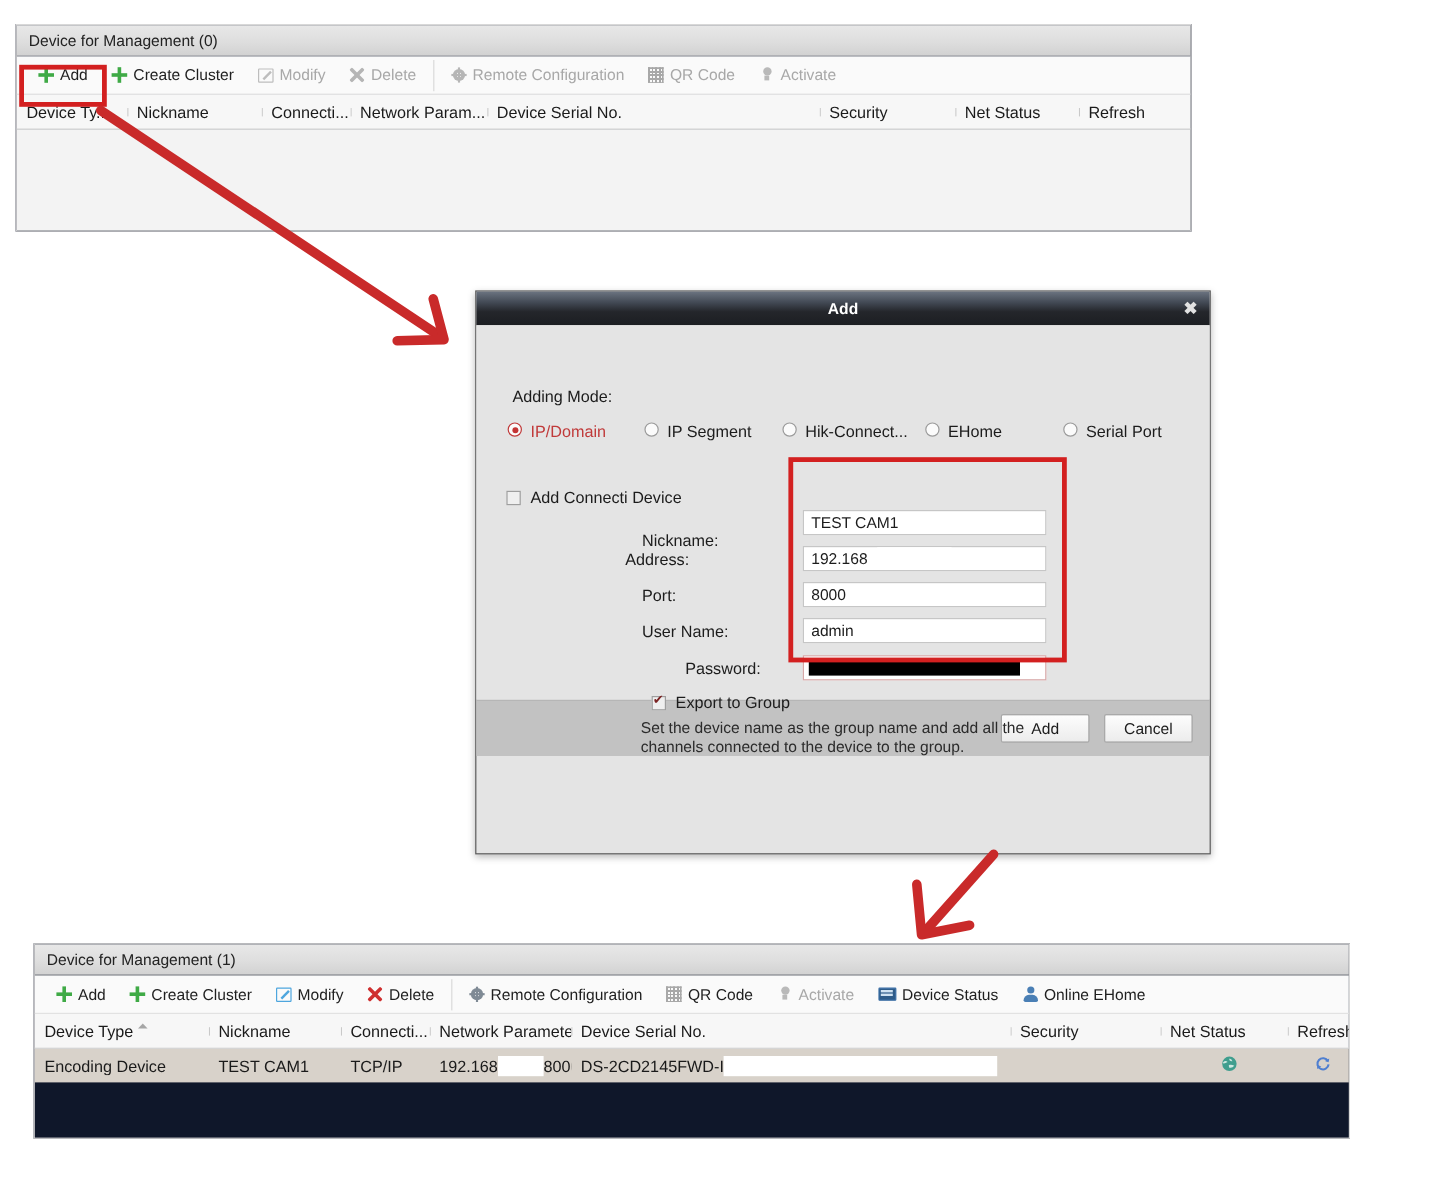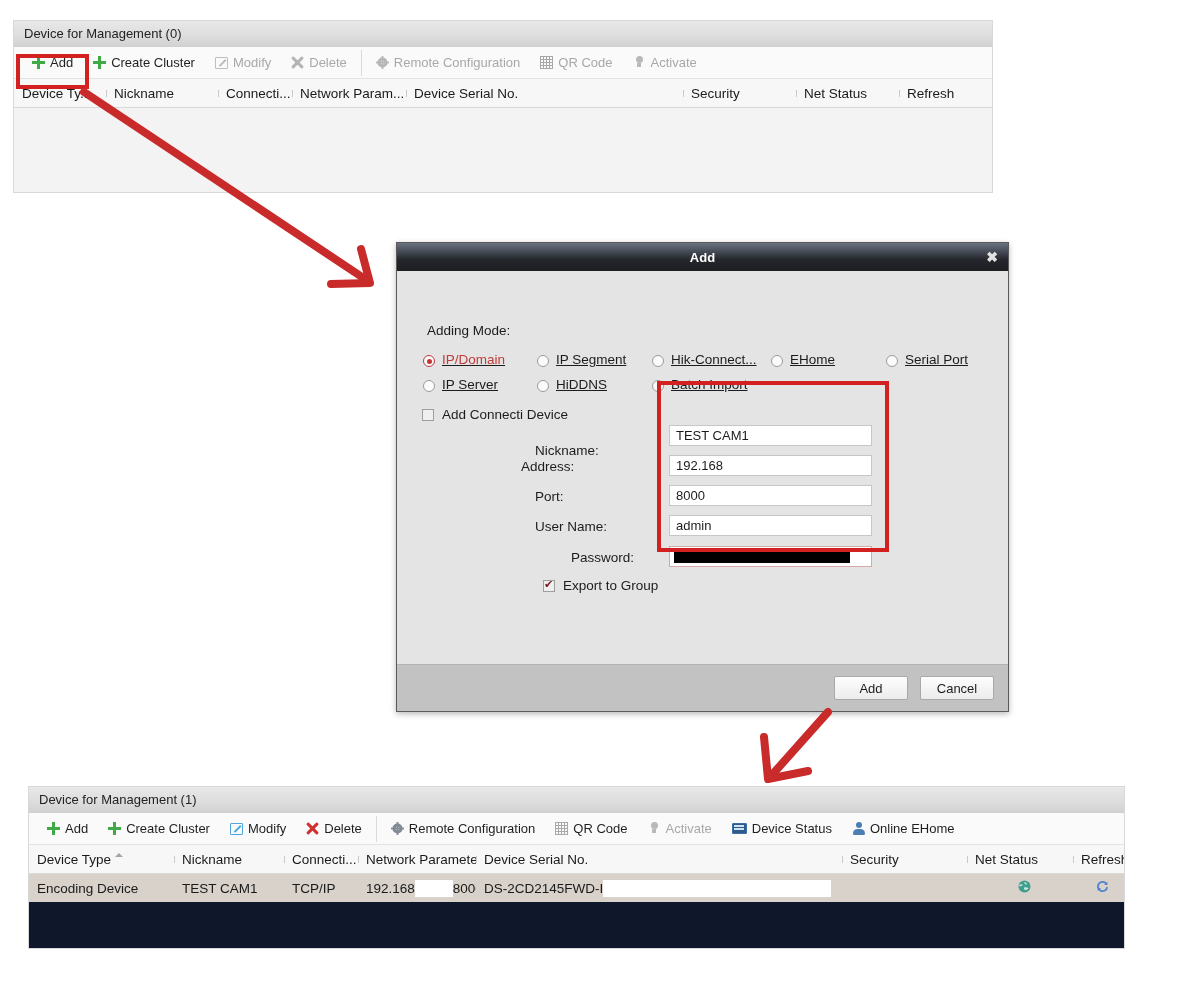--- a/index.html
+++ b/index.html
@@ -124,38 +124,38 @@
   .dlg-title {
     height: 28px; position: relative;
     background: linear-gradient(to bottom, #6b7380 0%, #434a55 32%, #24262b 60%, #1c1e22 100%);
     color: #ffffff; font-size: 13px; font-weight: bold;
     display: flex; align-items: center; justify-content: center;
   }
   .dlg-close {
     position: absolute; right: 10px; top: 50%; transform: translateY(-50%);
     color: #e2e2e2; font-size: 14px; font-weight: bold; line-height: 1; cursor: pointer;
   }
-  .dlg-body { position: relative; height: 393px; background: #e4e4e4; }
+  .dlg-body { position: relative; height: 312px; background: #e4e4e4; }
   .dlg-footer {
     height: 47px; background: #c2c2c2; border-top: 1px solid #b3b3b3;
     display: flex; align-items: center; justify-content: flex-end;
     padding-right: 14px; gap: 12px;
   }
   .btn {
     width: 74px; height: 24px;
     background: linear-gradient(to bottom, #fdfdfd, #ececec);
     border: 1px solid #a9a9a9; border-radius: 2px;
     font-size: 13px; color: #1c1c1c; cursor: pointer;
     font-family: "Liberation Sans", sans-serif;
   }
 
   .adding-mode-label { position: absolute; left: 30px; top: 52px; font-size: 13.5px; }
 
   .radio-row { position: absolute; display: flex; }
-  .radio-opt { display: flex; align-items: flex-end; gap: 7px; font-size: 13.5px; text-decoration: underline; }
+  .radio-opt { display: flex; align-items: flex-start; gap: 7px; font-size: 13.5px; }
   .rb {
     width: 12px; height: 12px; border-radius: 50%;
     border: 1px solid #9b9b9b; background: #fbfbfb; flex: 0 0 12px; position: relative;
   }
   .rb.on { border-color: #c03a3a; }
   .rb.on::after {
     content: ""; position: absolute; left: 2.5px; top: 2.5px;
     width: 5px; height: 5px; border-radius: 50%; background: #c43434;
   }
   .rb-label.on { color: #c03a3a; }
@@ -285,34 +285,20 @@
       <div class="radio-opt" style="width:115px">
         <span class="rb"></span>
         <span>EHome</span>
       </div>
       <div class="radio-opt">
         <span class="rb"></span>
         <span>Serial Port</span>
       </div>
     </div>
 
-    <div class="radio-row" style="left:26px; top:106px; width:420px;">
-      <div class="radio-opt" style="width:114px">
-        <span class="rb"></span>
-        <span>IP Server</span>
-      </div>
-      <div class="radio-opt" style="width:115px">
-        <span class="rb"></span>
-        <span>HiDDNS</span>
-      </div>
-      <div class="radio-opt">
-        <span class="rb"></span>
-        <span>Batch Import</span>
-      </div>
-    </div>
 
     <div class="chk-row" style="position:absolute; left:25px; top:136px;">
       <span class="cb"></span>
       <span>Add Connecti Device</span>
     </div>
 
     <div class="form-label" style="left:138px; top:172px;">Nickname:</div>
     <div class="form-label" style="left:124px; top:188px;">Address:</div>
     <div class="form-label" style="left:138px; top:218px;">Port:</div>
     <div class="form-label" style="left:138px; top:248px;">User Name:</div>
@@ -329,20 +315,24 @@
 
     <div class="inp pw" style="left:272px; top:275px;">
       <span class="pwbar"></span>
     </div>
 
     <div class="chk-row" style="position:absolute; left:146px; top:307px;">
       <span class="cb on"></span>
       <span>Export to Group</span>
     </div>
 
+    <div class="hint" style="left:137px; top:328px; width:420px;">
+      <div>Set the device name as the group name and add all the</div>
+      <div>channels connected to the device to the group.</div>
+    </div>
   </div>
 
   <div class="dlg-footer">
     <button class="btn">Add</button>
     <button class="btn">Cancel</button>
   </div>
 </div>
 
 <div class="red-box" style="left:657px; top:381px; width:232px; height:171px;"></div>
 

